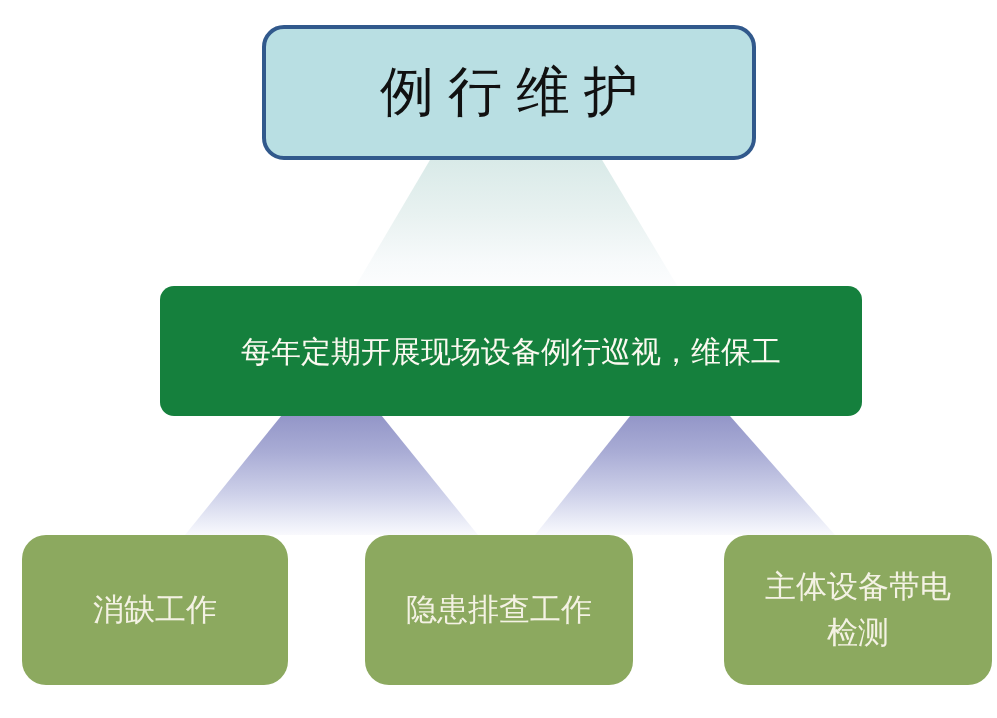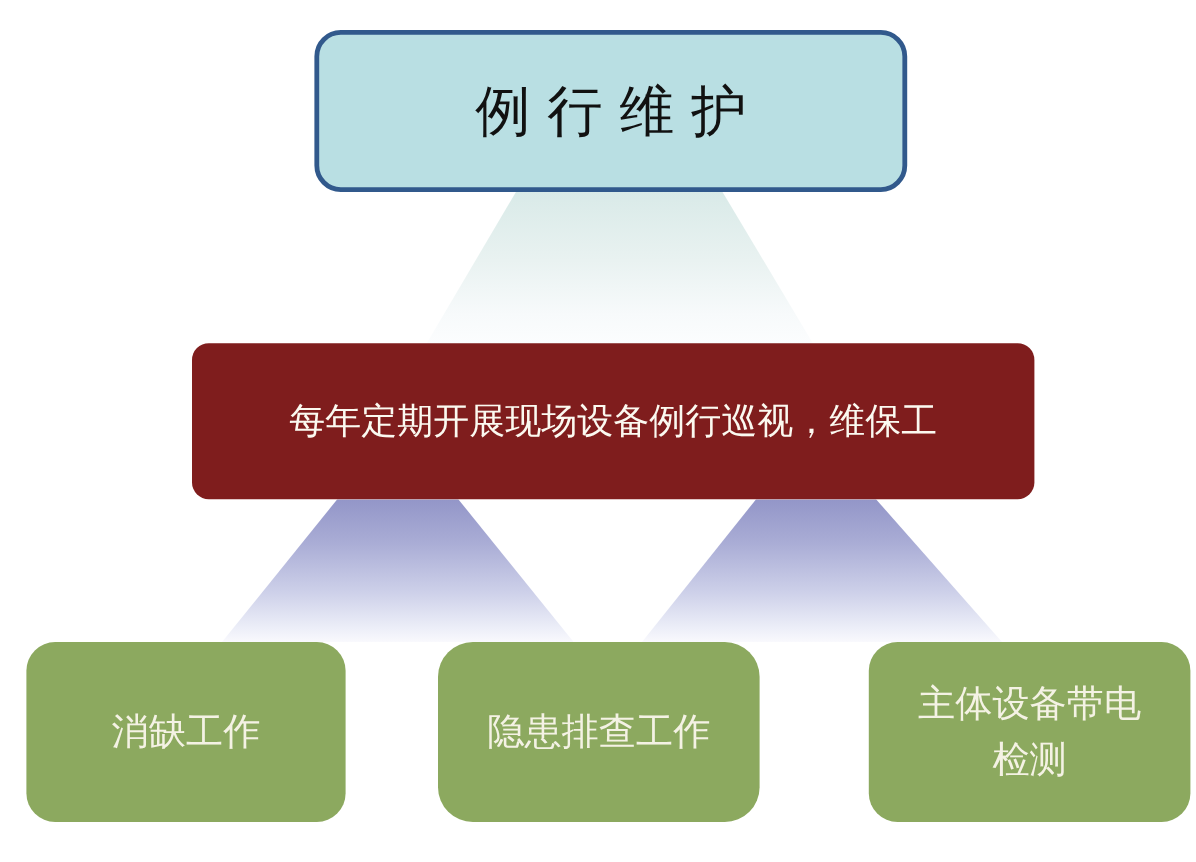--- a/index.html
+++ b/index.html
@@ -52,44 +52,44 @@
     box-sizing: border-box;
     text-align: center;
   }
   .top-box {
     left: 262px; top: 25px;
     width: 494px; height: 135px;
     background: #b9dfe3;
     border: 4px solid #31598c;
     border-radius: 22px;
     color: #111111;
-    font-size: 46px;
+    font-size: 54px;
     letter-spacing: 14px;
     text-indent: 14px;
   }
   .red-box {
     left: 160px; top: 286px;
     width: 702px; height: 130px;
-    background: #7f1d1d;
+    background: #15803d;
     border-radius: 14px;
     color: #fbf9f0;
     font-size: 30px;
     line-height: 41px;
   }
   .green-box {
     top: 535px;
     height: 150px;
     background: #8ca95f;
     border-radius: 24px;
     color: #f4f2e4;
     font-size: 31px;
     line-height: 46px;
   }
   .green-1 { left: 22px;  width: 266px; }
-  .green-2 { left: 365px; width: 268px; border-radius: 29px; }
+  .green-2 { left: 365px; width: 268px; }
   .green-3 { left: 712px; width: 268px; margin-left: 12px; }
 
   .line { display: block; }
 </style>
 </head>
 <body>
 
 <div class="canvas">
 
   <div class="beam beam-top"></div>

